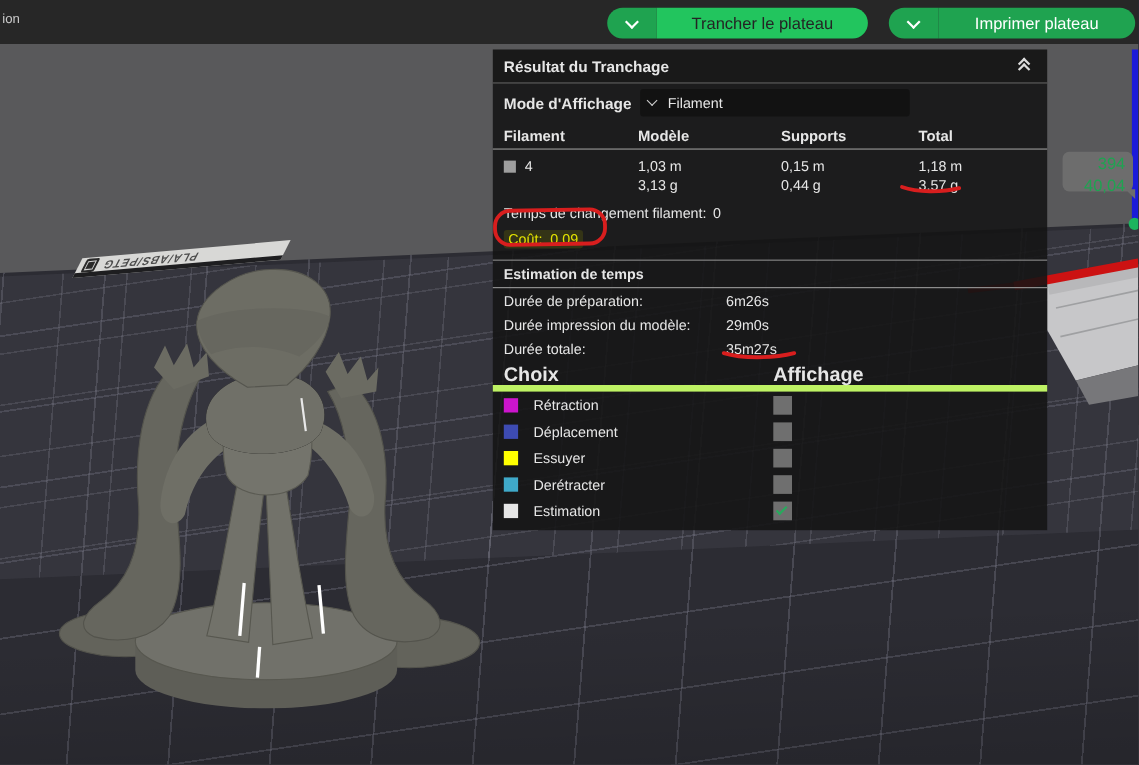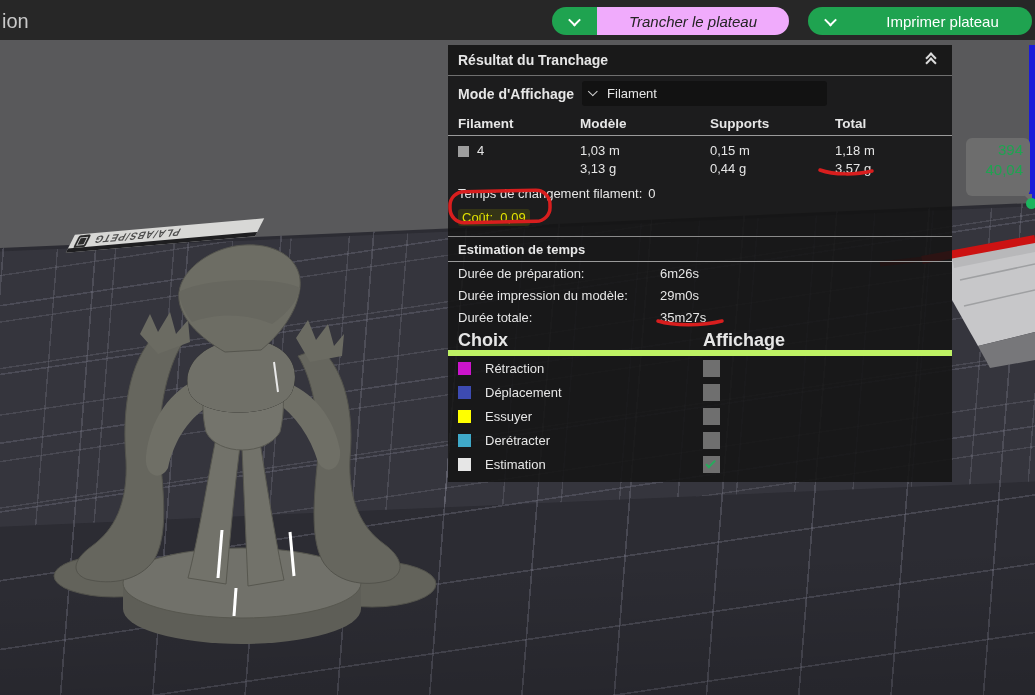--- a/index.html
+++ b/index.html
@@ -2,29 +2,29 @@
 <html><head>
 <meta charset="utf-8">
 <style>
   * { margin:0; padding:0; box-sizing:border-box; }
   html,body { width:1035px; height:695px; overflow:hidden; background:#2b2b31;
               font-family:"Liberation Sans", sans-serif; }
   #app { position:relative; width:1035px; height:695px; overflow:hidden; }
 
   
   .topbar { position:absolute; left:0; top:0; width:1035px; height:40px; background:#272727; z-index:40; }
-  .win-title { position:absolute; left:2px; top:10px; color:#c9c9c9; font-size:20px; }
+  .win-title { position:absolute; left:2px; top:10px; color:#c9c9c9; font-size:12px; }
   .combo { position:absolute; top:7px; height:28px; display:flex; }
   .combo-arrow { width:45px; height:28px; background:#1fa350; border-radius:14px 0 0 14px;
                  display:flex; align-items:center; justify-content:center; cursor:pointer; }
   .chev-down { width:9px; height:9px; border-left:2px solid #fff; border-bottom:2px solid #fff;
                transform:rotate(-45deg) translate(1px,-1px); }
   .combo-main { height:28px; border-radius:0 14px 14px 0; display:flex; align-items:center;
                 justify-content:center; font-size:15px; cursor:pointer; }
-  .combo-slice { left:552px; } .combo-slice .combo-main { width:192px; background:#f0abfc; color:#242424;font-style:italic; }
+  .combo-slice { left:552px; } .combo-slice .combo-main { width:192px; background:#22c55e; color:#242424; }
   .combo-print { left:808px; } .combo-print .combo-main { width:179px; background:#1fa350; color:#fff; }
 
   
   .viewport { position:absolute; left:0; top:40px; width:1035px; height:655px; overflow:hidden; background:#59595b; }
   .vp-floor { position:absolute; left:-90px; top:212px; width:1250px; height:620px;
               background-color:#2c2c33; transform:rotate(-2.5deg); transform-origin:left top;
               background-image:
                 linear-gradient(180deg, rgba(0,0,0,0) 55%, rgba(0,0,0,0.28) 100%),
                 repeating-linear-gradient(97deg, rgba(138,138,155,.30) 0 1.6px, transparent 1.6px 92px),
                 repeating-linear-gradient(-6deg, rgba(138,138,155,.28) 0 1.6px, transparent 1.6px 68px); }
@@ -39,21 +39,21 @@
   .plate-strip { position:absolute; left:70px; top:187px; width:190px; height:17px; background:#d8d8d6;
                  transform:rotate(-5deg) skewX(-32deg); border-bottom:4px solid #1e1e20;
                  display:flex; align-items:center; gap:6px; padding:0 5px; }
   .plate-logo { width:12px; height:12px; background:#2a2a2a; border-radius:2px; flex:0 0 auto;
                 box-shadow:inset 0 0 0 2px #2a2a2a, inset 0 0 0 3px #cfcfcf; }
   .plate-text { font-size:10px; font-weight:bold; color:#4c4c4c; letter-spacing:1px;
                 transform:rotate(180deg); white-space:nowrap; }
 
   
   .layer-slider { position:absolute; left:1029px; top:5px; width:6px; height:160px; background:#1b1bd9; }
-  .layer-tooltip { position:absolute; left:966px; top:98px; width:64px; height:58px; background:#6d6d6d;
+  .layer-tooltip { position:absolute; left:966px; top:98px; width:64px; height:36px; background:#6d6d6d;
                    border-radius:6px; color:#1fa351; font-size:15px; line-height:20px; text-align:right;
                    padding:2px 7px 0 0; }
   .layer-tooltip::after { content:""; position:absolute; right:-2px; bottom:-7px; width:0; height:0;
                    border-left:9px solid transparent; border-top:9px solid #6d6d6d; }
   .slider-dot { position:absolute; left:1026px; top:158px; width:11px; height:11px; border-radius:50%;
                 background:#1cb45e; }
 
   .panel { position:absolute; left:448px; top:45px; width:504px; height:428px; z-index:30;
            color:#e6e6e6; font-size:13px; }
   .p-header { height:31px; background:#191919; display:flex; align-items:center; justify-content:space-between;

